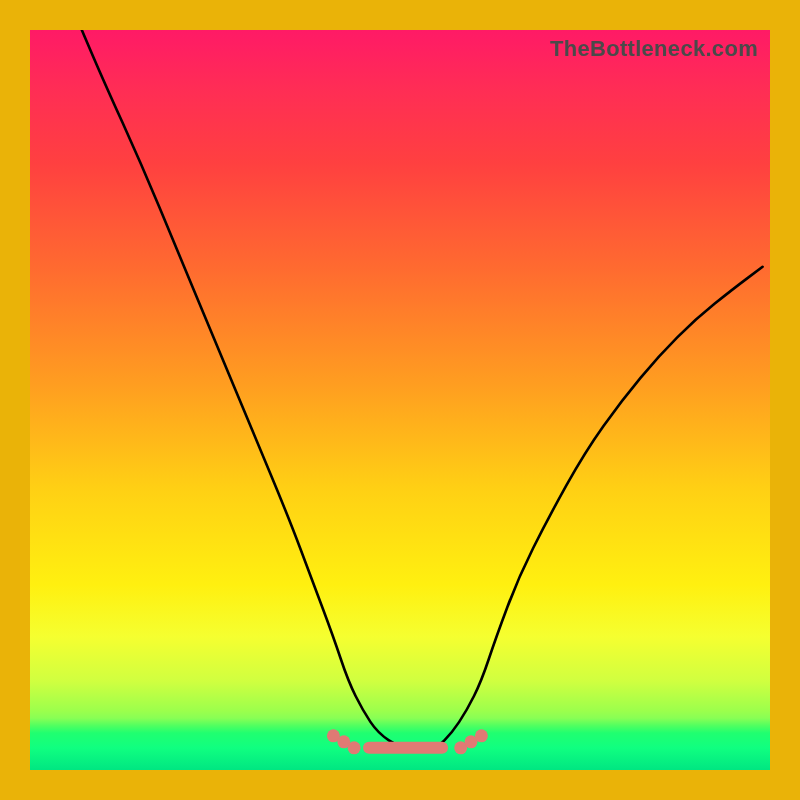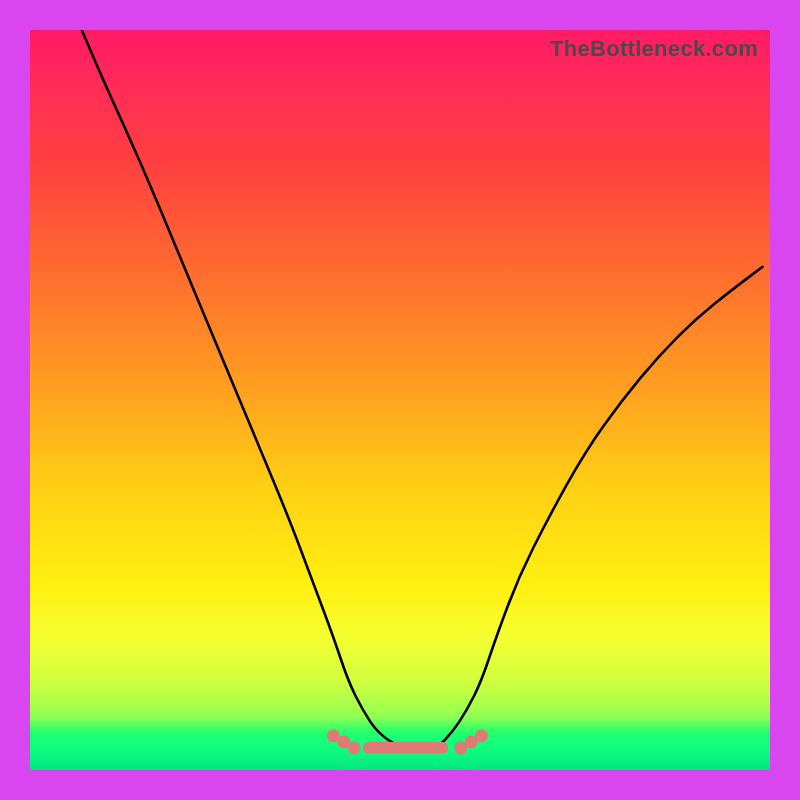--- a/index.html
+++ b/index.html
@@ -6,21 +6,21 @@
     margin: 0;
     padding: 0;
     width: 800px;
     height: 800px;
     overflow: hidden;
     font-family: Arial, Helvetica, sans-serif;
   }
   .frame {
     width: 800px;
     height: 800px;
-    background: #d946ef;
+    background: #eab308;
     position: relative;
   }
   .plot {
     position: absolute;
     left: 30px;
     top: 30px;
     width: 740px;
     height: 740px;
     overflow: hidden;
     

